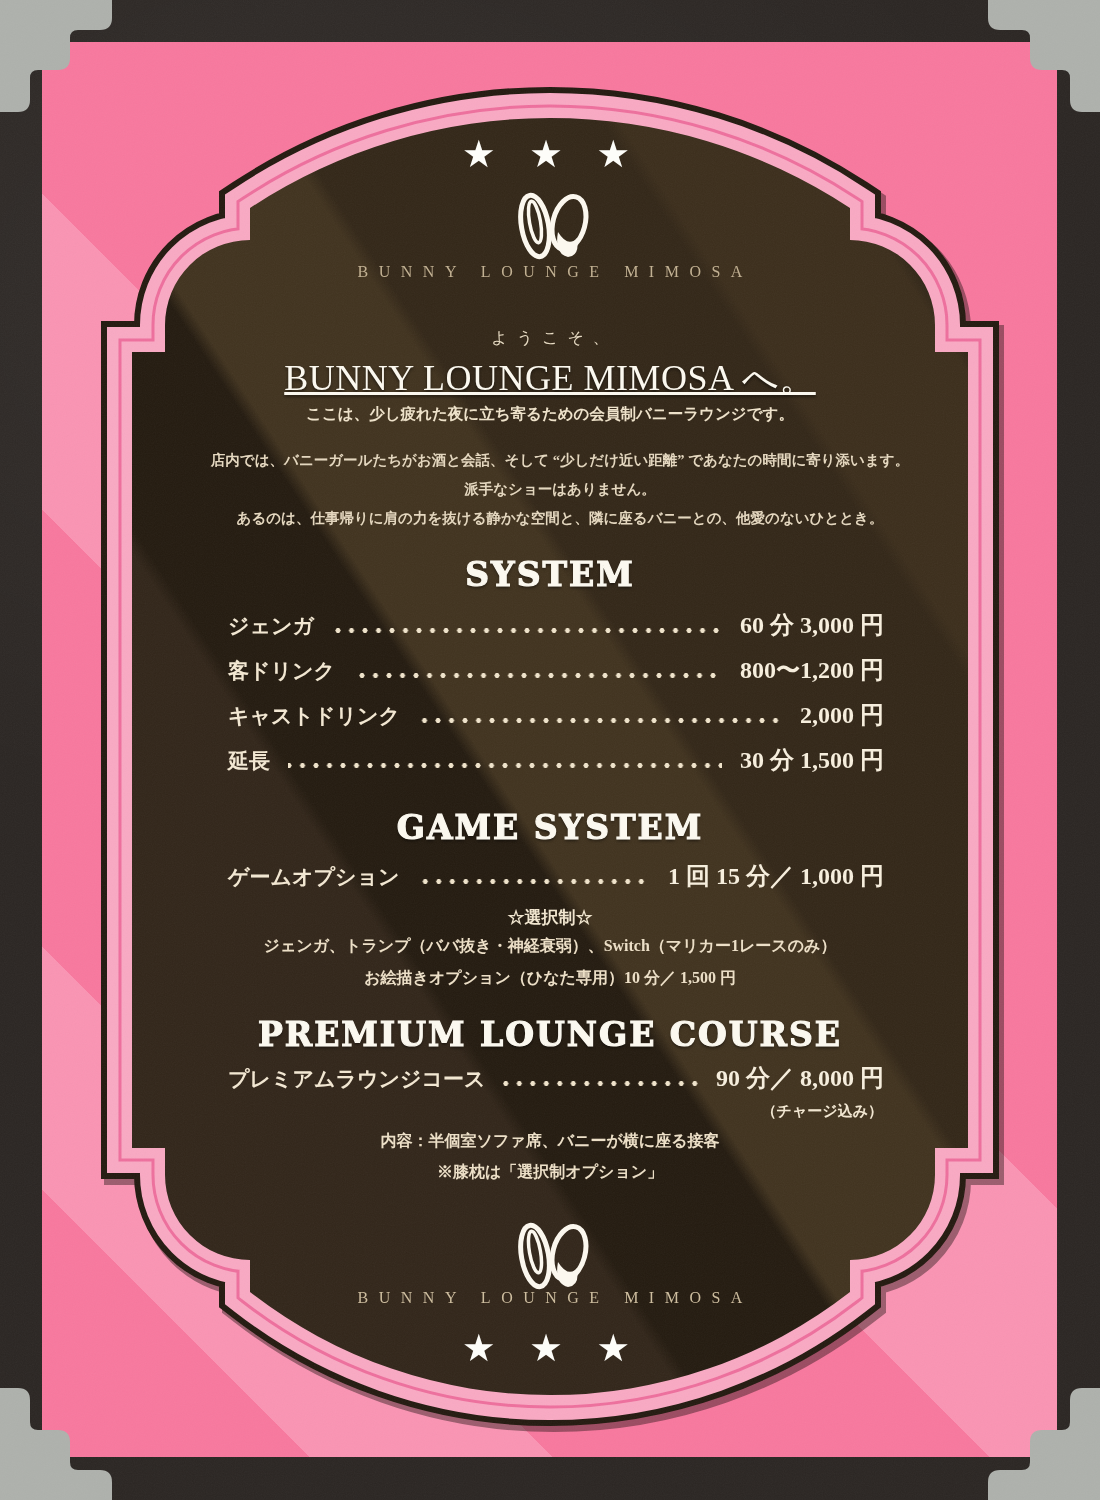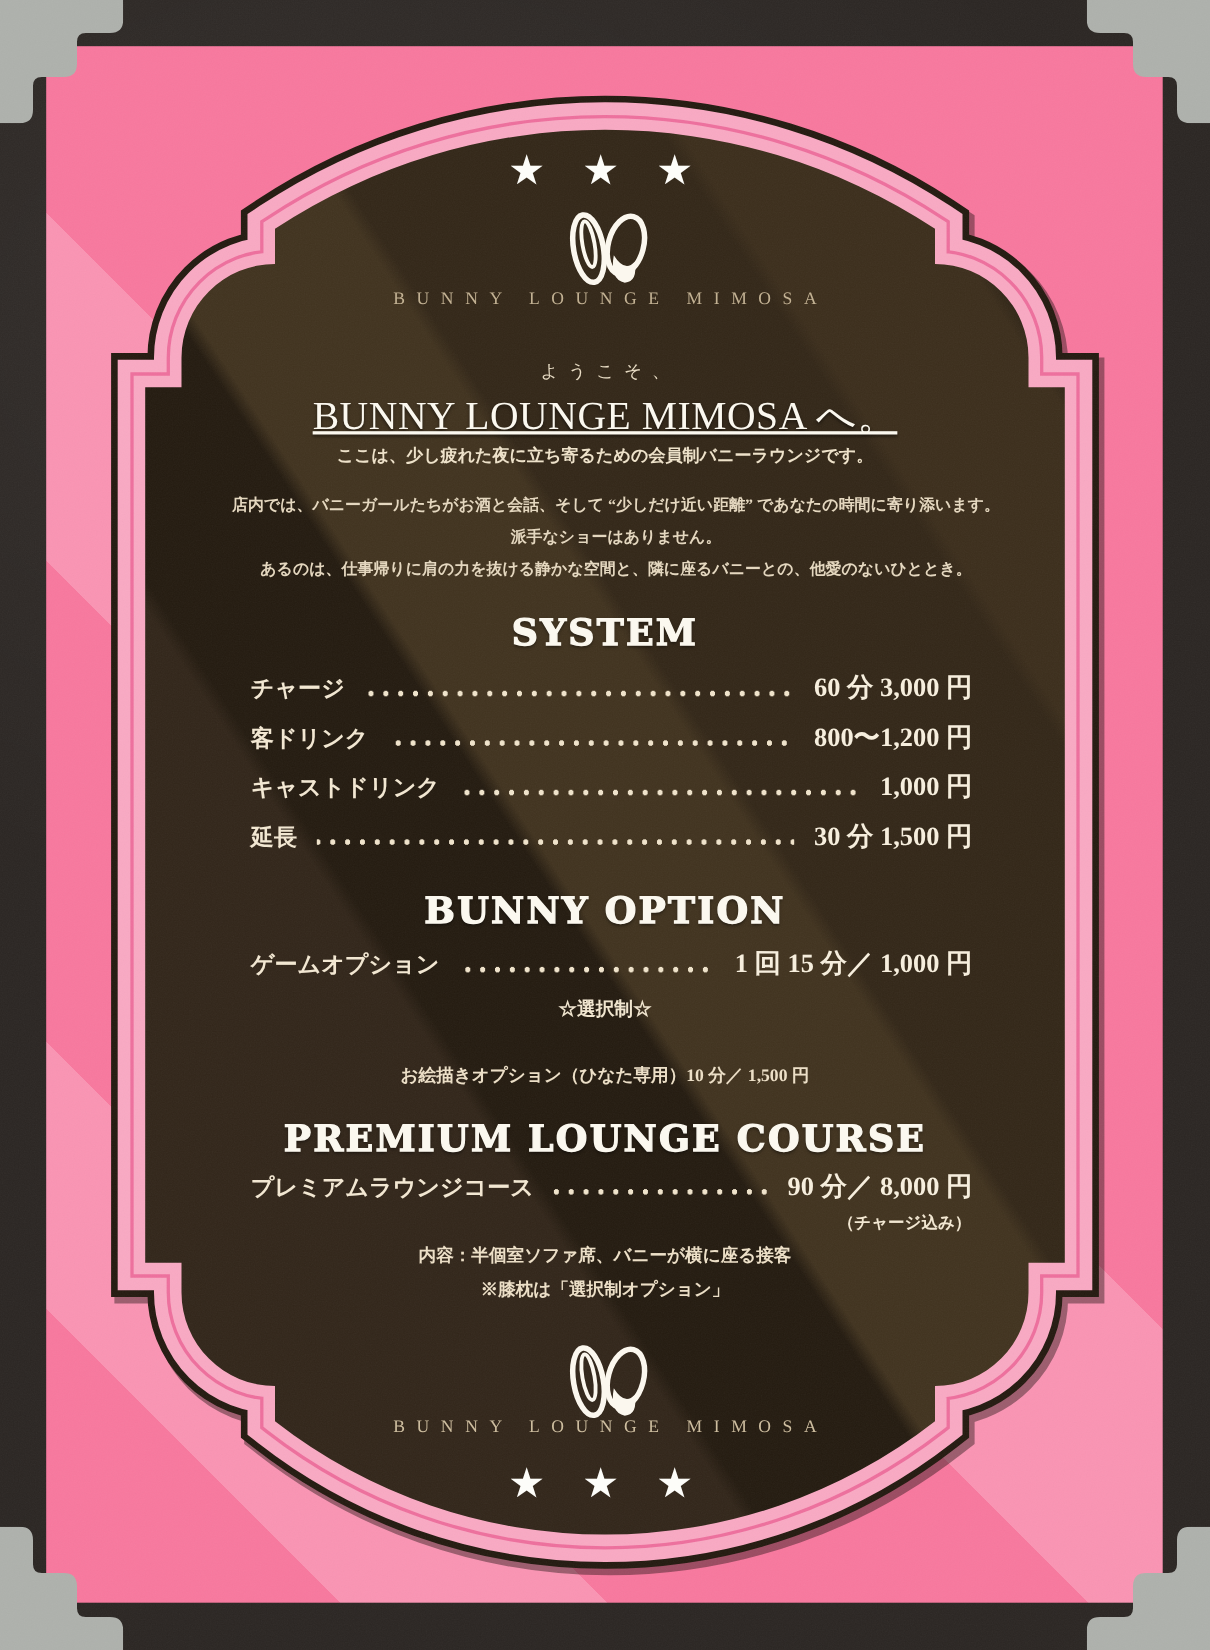--- a/index.html
+++ b/index.html
@@ -134,50 +134,51 @@
     <div class="lead centered" style="top:404px;">ここは、少し疲れた夜に立ち寄るための会員制バニーラウンジです。</div>
     <div class="para centered" style="top:446px;padding-left:20px;">
       <div>店内では、バニーガールたちがお酒と会話、そして “少しだけ近い距離” であなたの時間に寄り添います。</div>
       <div>派手なショーはありません。</div>
       <div>あるのは、仕事帰りに肩の力を抜ける静かな空間と、隣に座るバニーとの、他愛のないひととき。</div>
     </div>
 
     <div class="slab centered" style="top:555px;">SYSTEM</div>
     <div class="rows" style="top:609px;">
       <div class="price-row">
-        <span class="row-label">チャージ</span>
+        <span class="row-label">ジェンガ</span>
         <span class="dots"></span>
         <span class="row-price">60 分 3,000 円</span>
       </div>
       <div class="price-row">
         <span class="row-label">客ドリンク</span>
         <span class="dots"></span>
         <span class="row-price">800〜1,200 円</span>
       </div>
       <div class="price-row">
         <span class="row-label">キャストドリンク</span>
         <span class="dots"></span>
-        <span class="row-price">1,000 円</span>
+        <span class="row-price">2,000 円</span>
       </div>
       <div class="price-row">
         <span class="row-label">延長</span>
         <span class="dots"></span>
         <span class="row-price">30 分 1,500 円</span>
       </div>
     </div>
 
-    <div class="slab centered" style="top:808px;">BUNNY OPTION</div>
+    <div class="slab centered" style="top:808px;">GAME SYSTEM</div>
     <div class="rows" style="top:860px;">
       <div class="price-row row-lg">
         <span class="row-label">ゲームオプション</span>
         <span class="dots"></span>
         <span class="row-price">1 回 15 分／ 1,000 円</span>
       </div>
     </div>
     <div class="note-strong centered" style="top:906px;">☆選択制☆</div>
+    <div class="note centered" style="top:936px;">ジェンガ、トランプ（ババ抜き・神経衰弱）、Switch（マリカー1レースのみ）</div>
     <div class="note centered" style="top:968px;">お絵描きオプション（ひなた専用）10 分／ 1,500 円</div>
 
     <div class="slab centered" style="top:1015px;">PREMIUM LOUNGE COURSE</div>
     <div class="rows" style="top:1062px;">
       <div class="price-row row-lg">
         <span class="row-label">プレミアムラウンジコース</span>
         <span class="dots"></span>
         <span class="row-price">90 分／ 8,000 円</span>
       </div>
     </div>

